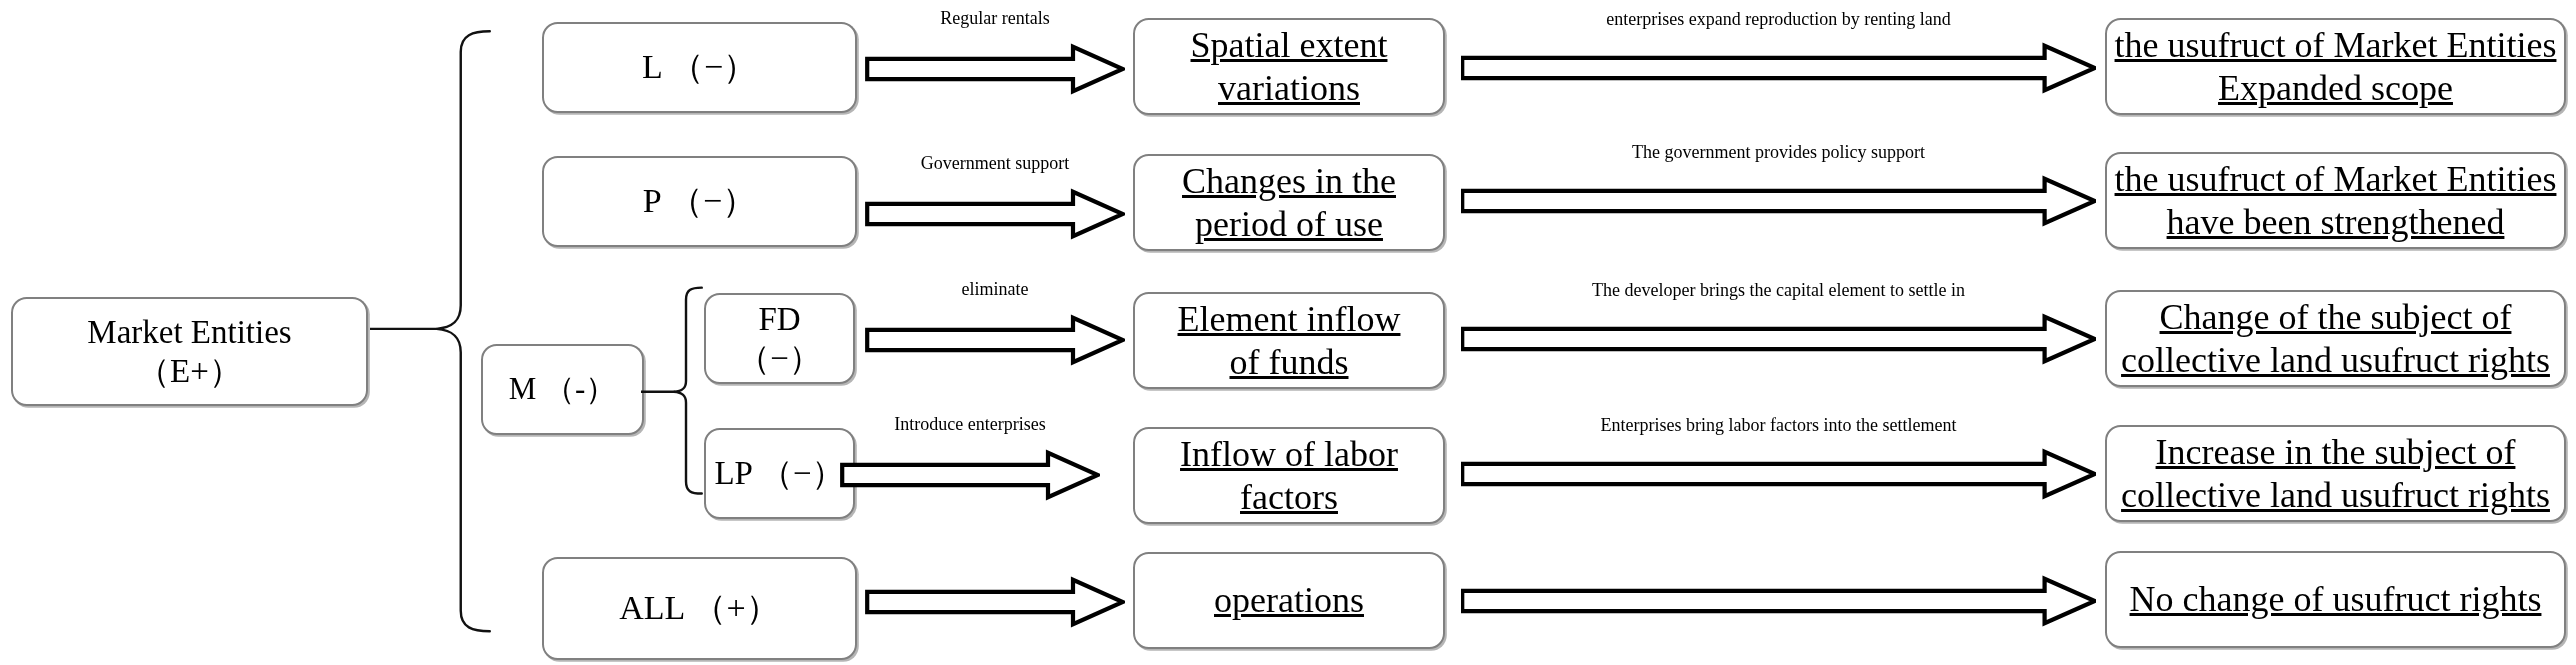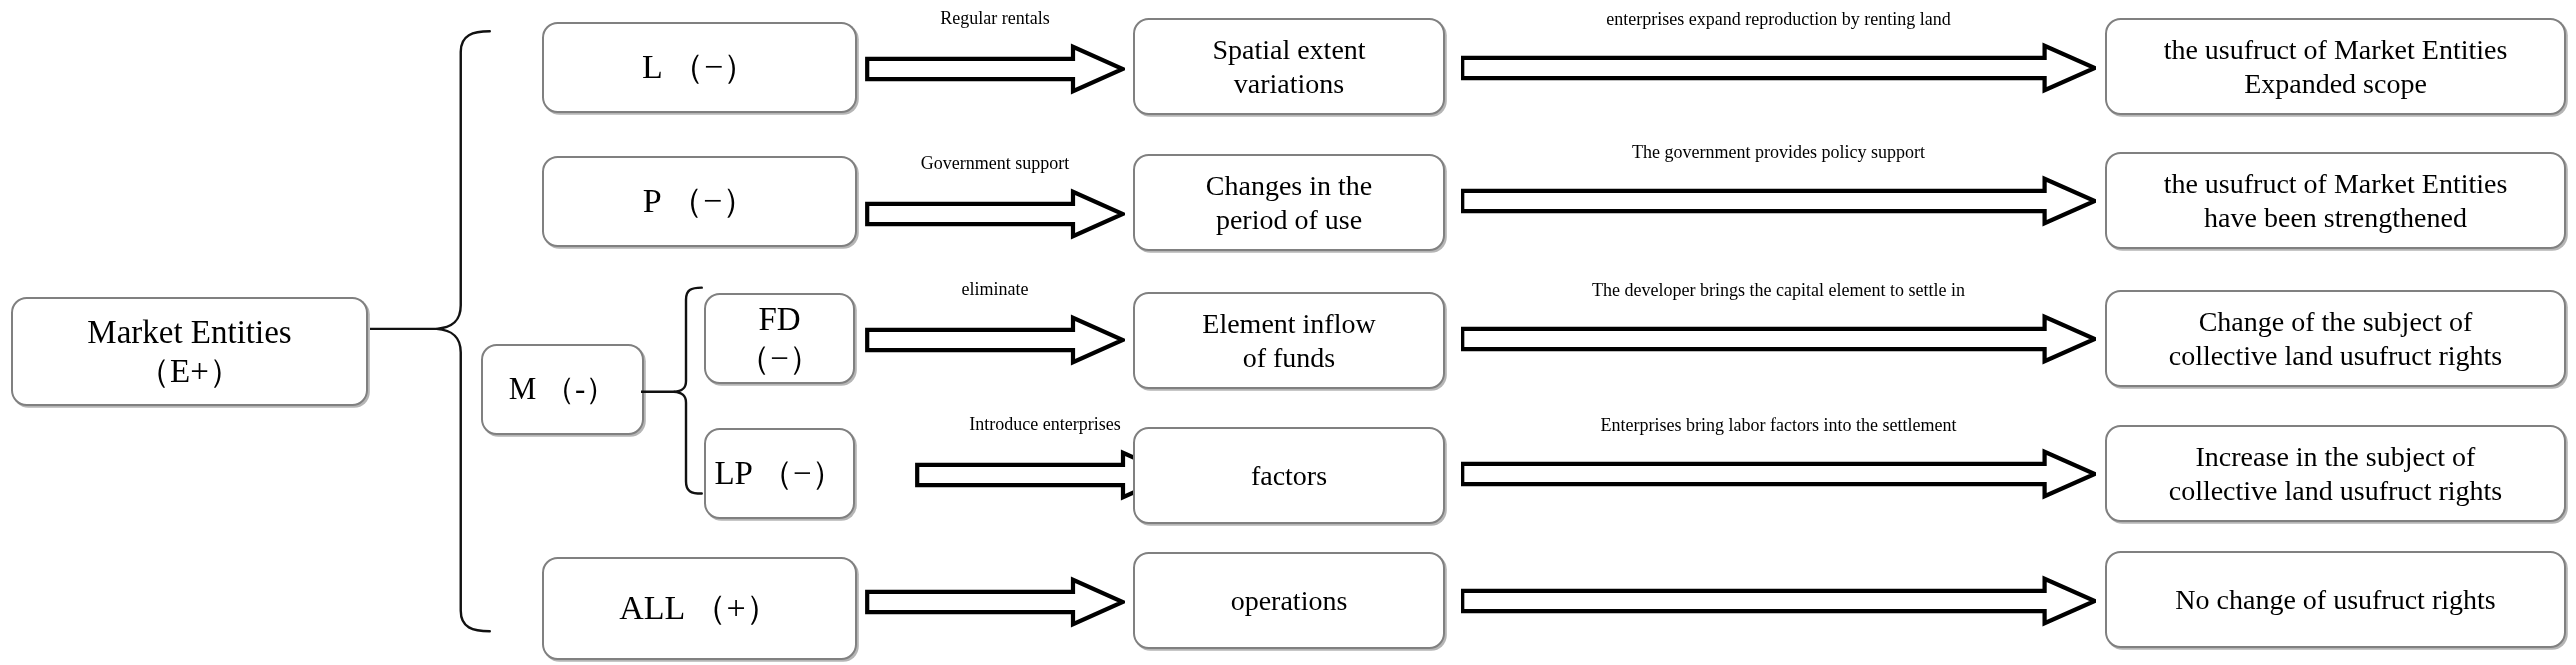--- a/index.html
+++ b/index.html
@@ -12,21 +12,21 @@
        border:2.4px solid #808080;border-radius:15.7px;
        box-shadow:1.8px 1.8px 0 0 rgba(120,120,120,0.55);
        display:flex;align-items:center;justify-content:center;text-align:center;
        line-height:1.18;}
   .box .txt{display:block;width:100%;padding:0 6px;}
 
   .fs-root{font-size:33px;}
   .fs-node{font-size:34px;}
   .fs-sub{font-size:33px;}
   .fs-mid{font-size:31px;}
-  .fs-out{font-size:28px;}
+  .fs-out{font-size:36px;text-decoration:underline;}
 
   
   .arrowwrap{position:absolute;}
   .arrowwrap svg{display:block;}
   .alabel{position:absolute;left:0;width:100%;text-align:center;
           font-size:18px;white-space:nowrap;line-height:1;}
 
   
   .brace{position:absolute;}
   .brace svg{display:block;}
@@ -97,21 +97,21 @@
     </svg>
   </div>
 
   <div class="arrowwrap" style="left:865px;top:313px;width:260px;height:54px;">
     <div class="alabel" style="top:-33px;">eliminate</div>
     <svg width="260" height="54" viewBox="0 0 430 90">
       <path d="M2 28 L345 28 L345 8 L428 45 L345 82 L345 62 L2 62 Z" fill="#ffffff" stroke="#000" stroke-width="7" stroke-linejoin="miter"></path>
     </svg>
   </div>
 
-  <div class="arrowwrap" style="left:915px;top:448px;width:260px;height:54px;">
+  <div class="arrowwrap" style="left:840px;top:448px;width:260px;height:54px;">
     <div class="alabel" style="top:-33px;">Introduce enterprises</div>
     <svg width="260" height="54" viewBox="0 0 430 90">
       <path d="M2 28 L345 28 L345 8 L428 45 L345 82 L345 62 L2 62 Z" fill="#ffffff" stroke="#000" stroke-width="7" stroke-linejoin="miter"></path>
     </svg>
   </div>
 
   <div class="arrowwrap" style="left:865px;top:575px;width:260px;height:54px;">
     <div class="alabel" style="top:-33px;"></div>
     <svg width="260" height="54" viewBox="0 0 430 90">
       <path d="M2 28 L345 28 L345 8 L428 45 L345 82 L345 62 L2 62 Z" fill="#ffffff" stroke="#000" stroke-width="7" stroke-linejoin="miter"></path>
@@ -134,20 +134,21 @@
 
   <div class="box fs-out" style="left:1133px;top:292px;width:312px;height:97px;">
     <span class="txt">
         <div>Element inflow</div>
         <div>of funds</div>
       </span>
   </div>
 
   <div class="box fs-out" style="left:1133px;top:427px;width:312px;height:97px;">
     <span class="txt">
+        <div>Inflow of labor</div>
         <div>factors</div>
       </span>
   </div>
 
   <div class="box fs-out" style="left:1133px;top:552px;width:312px;height:97px;">
     <span class="txt">
         <div>operations</div>
       </span>
   </div>
 

